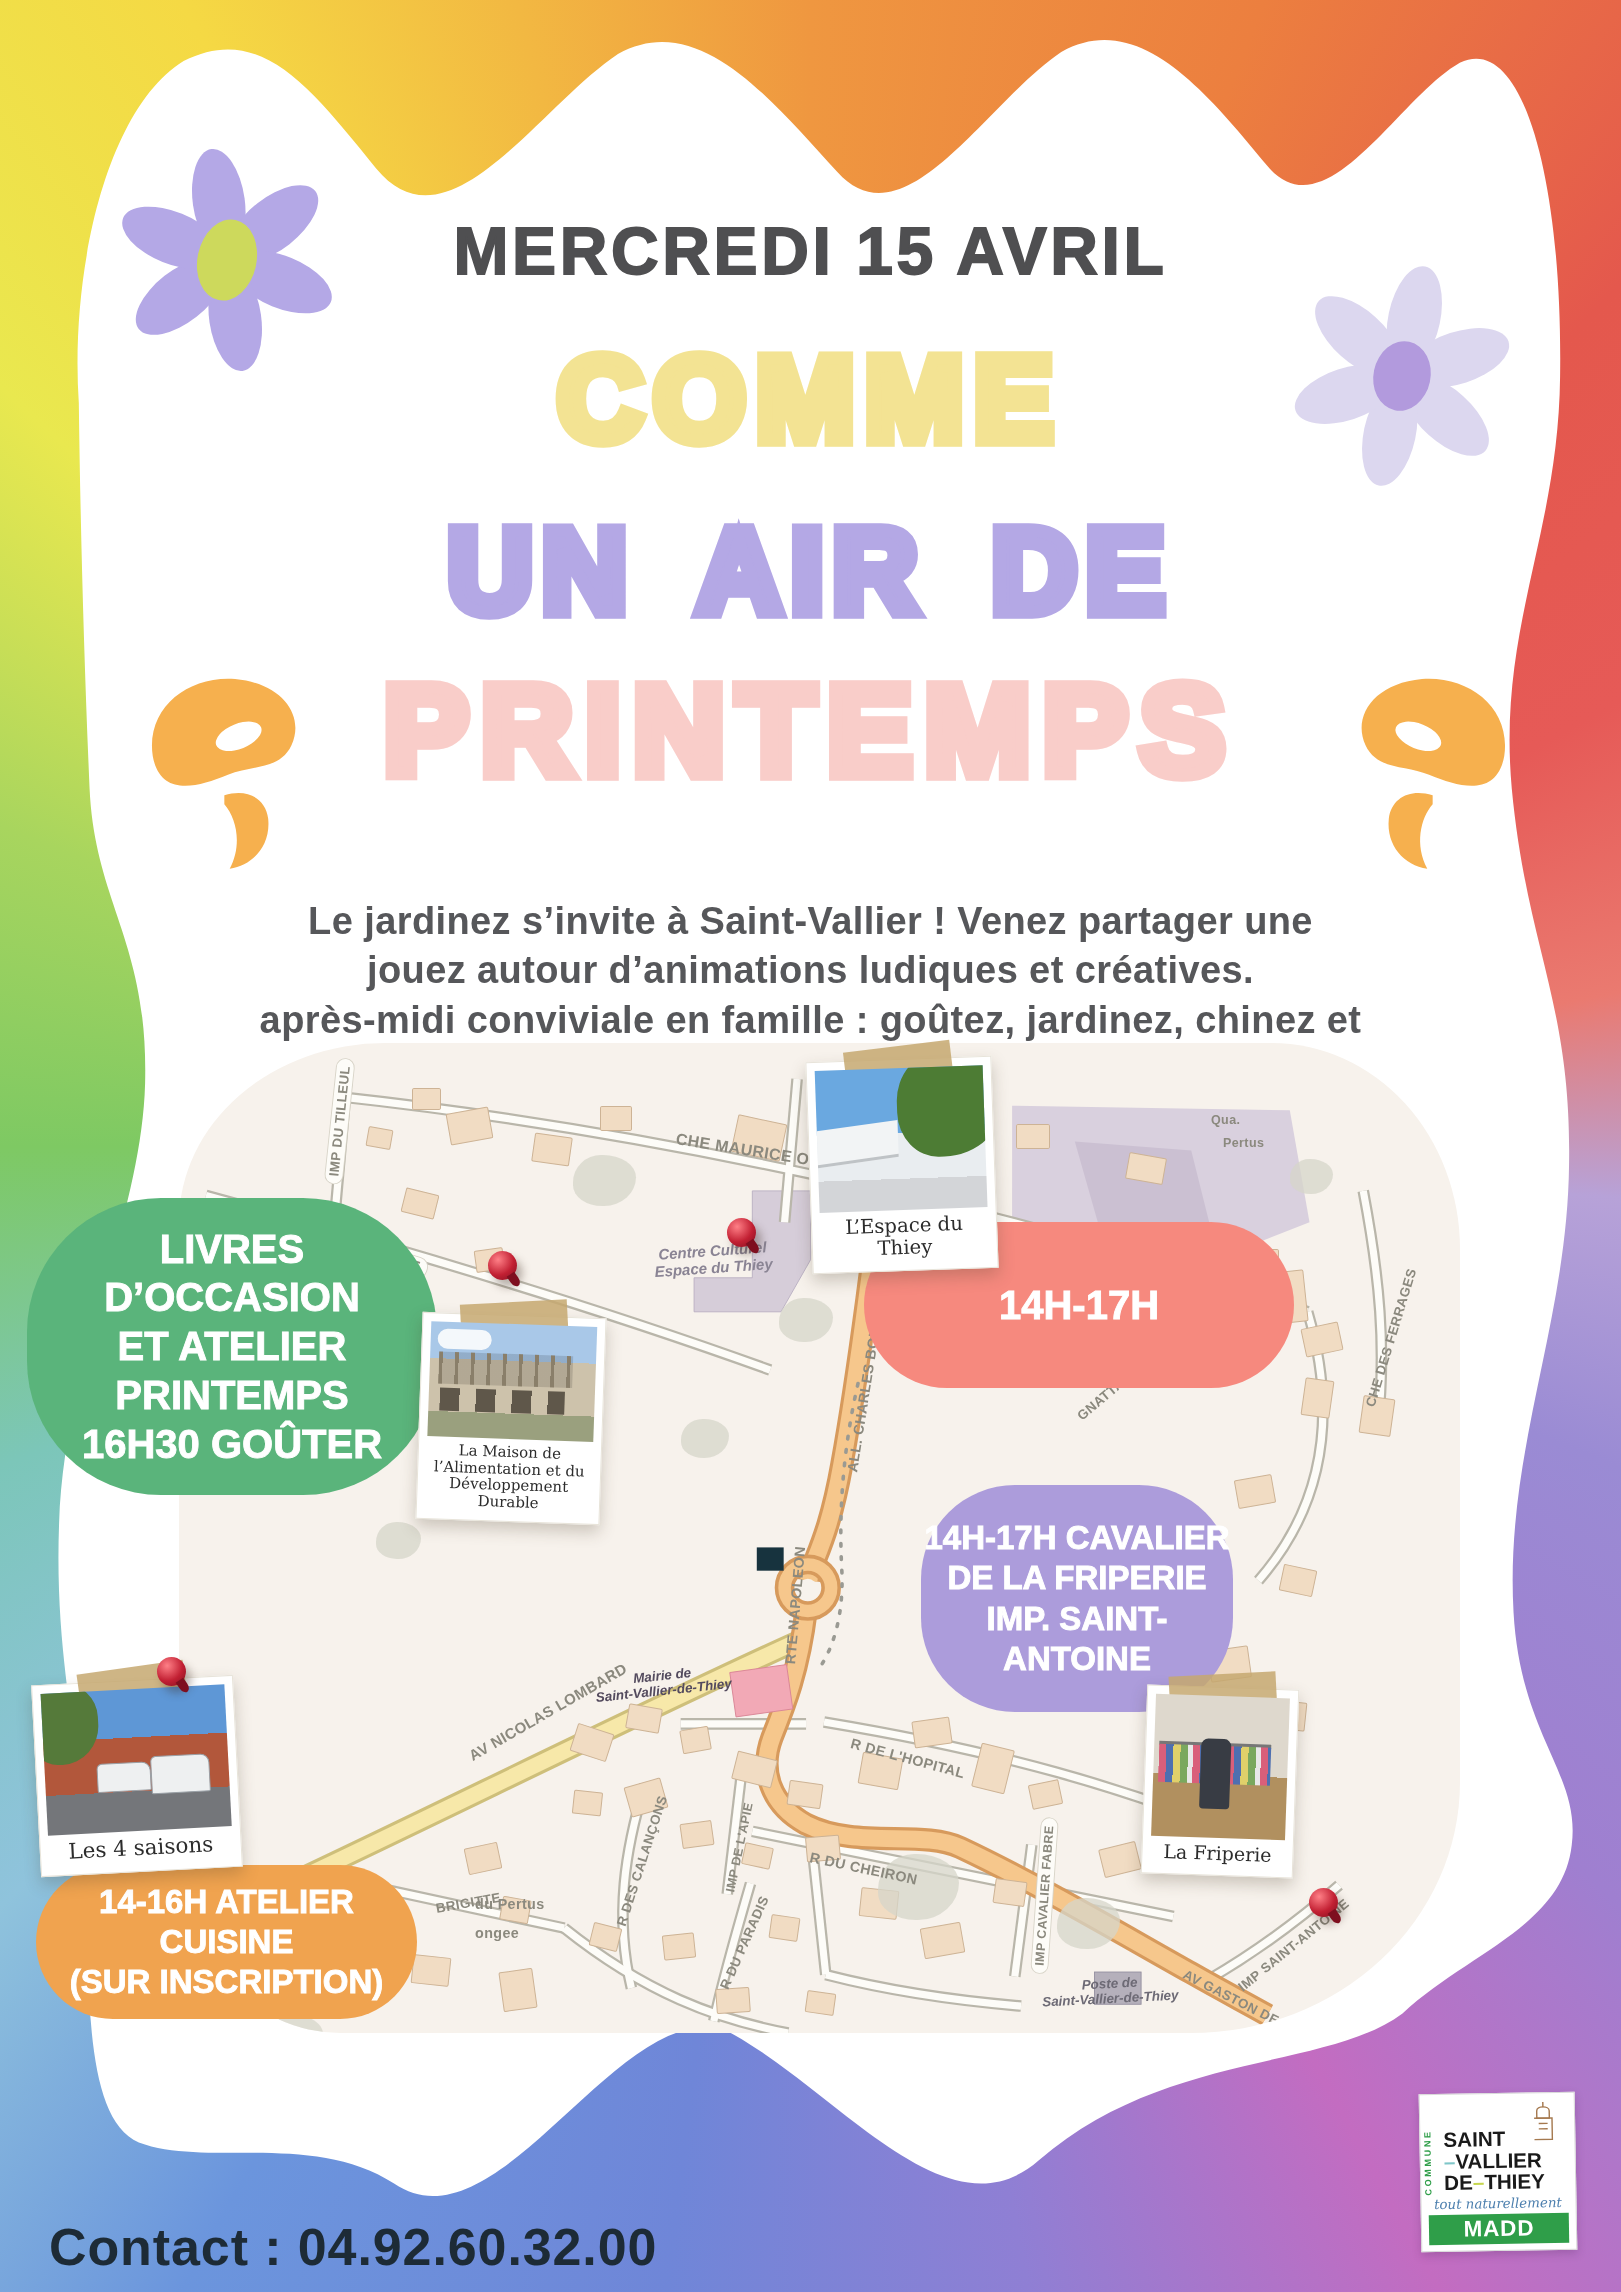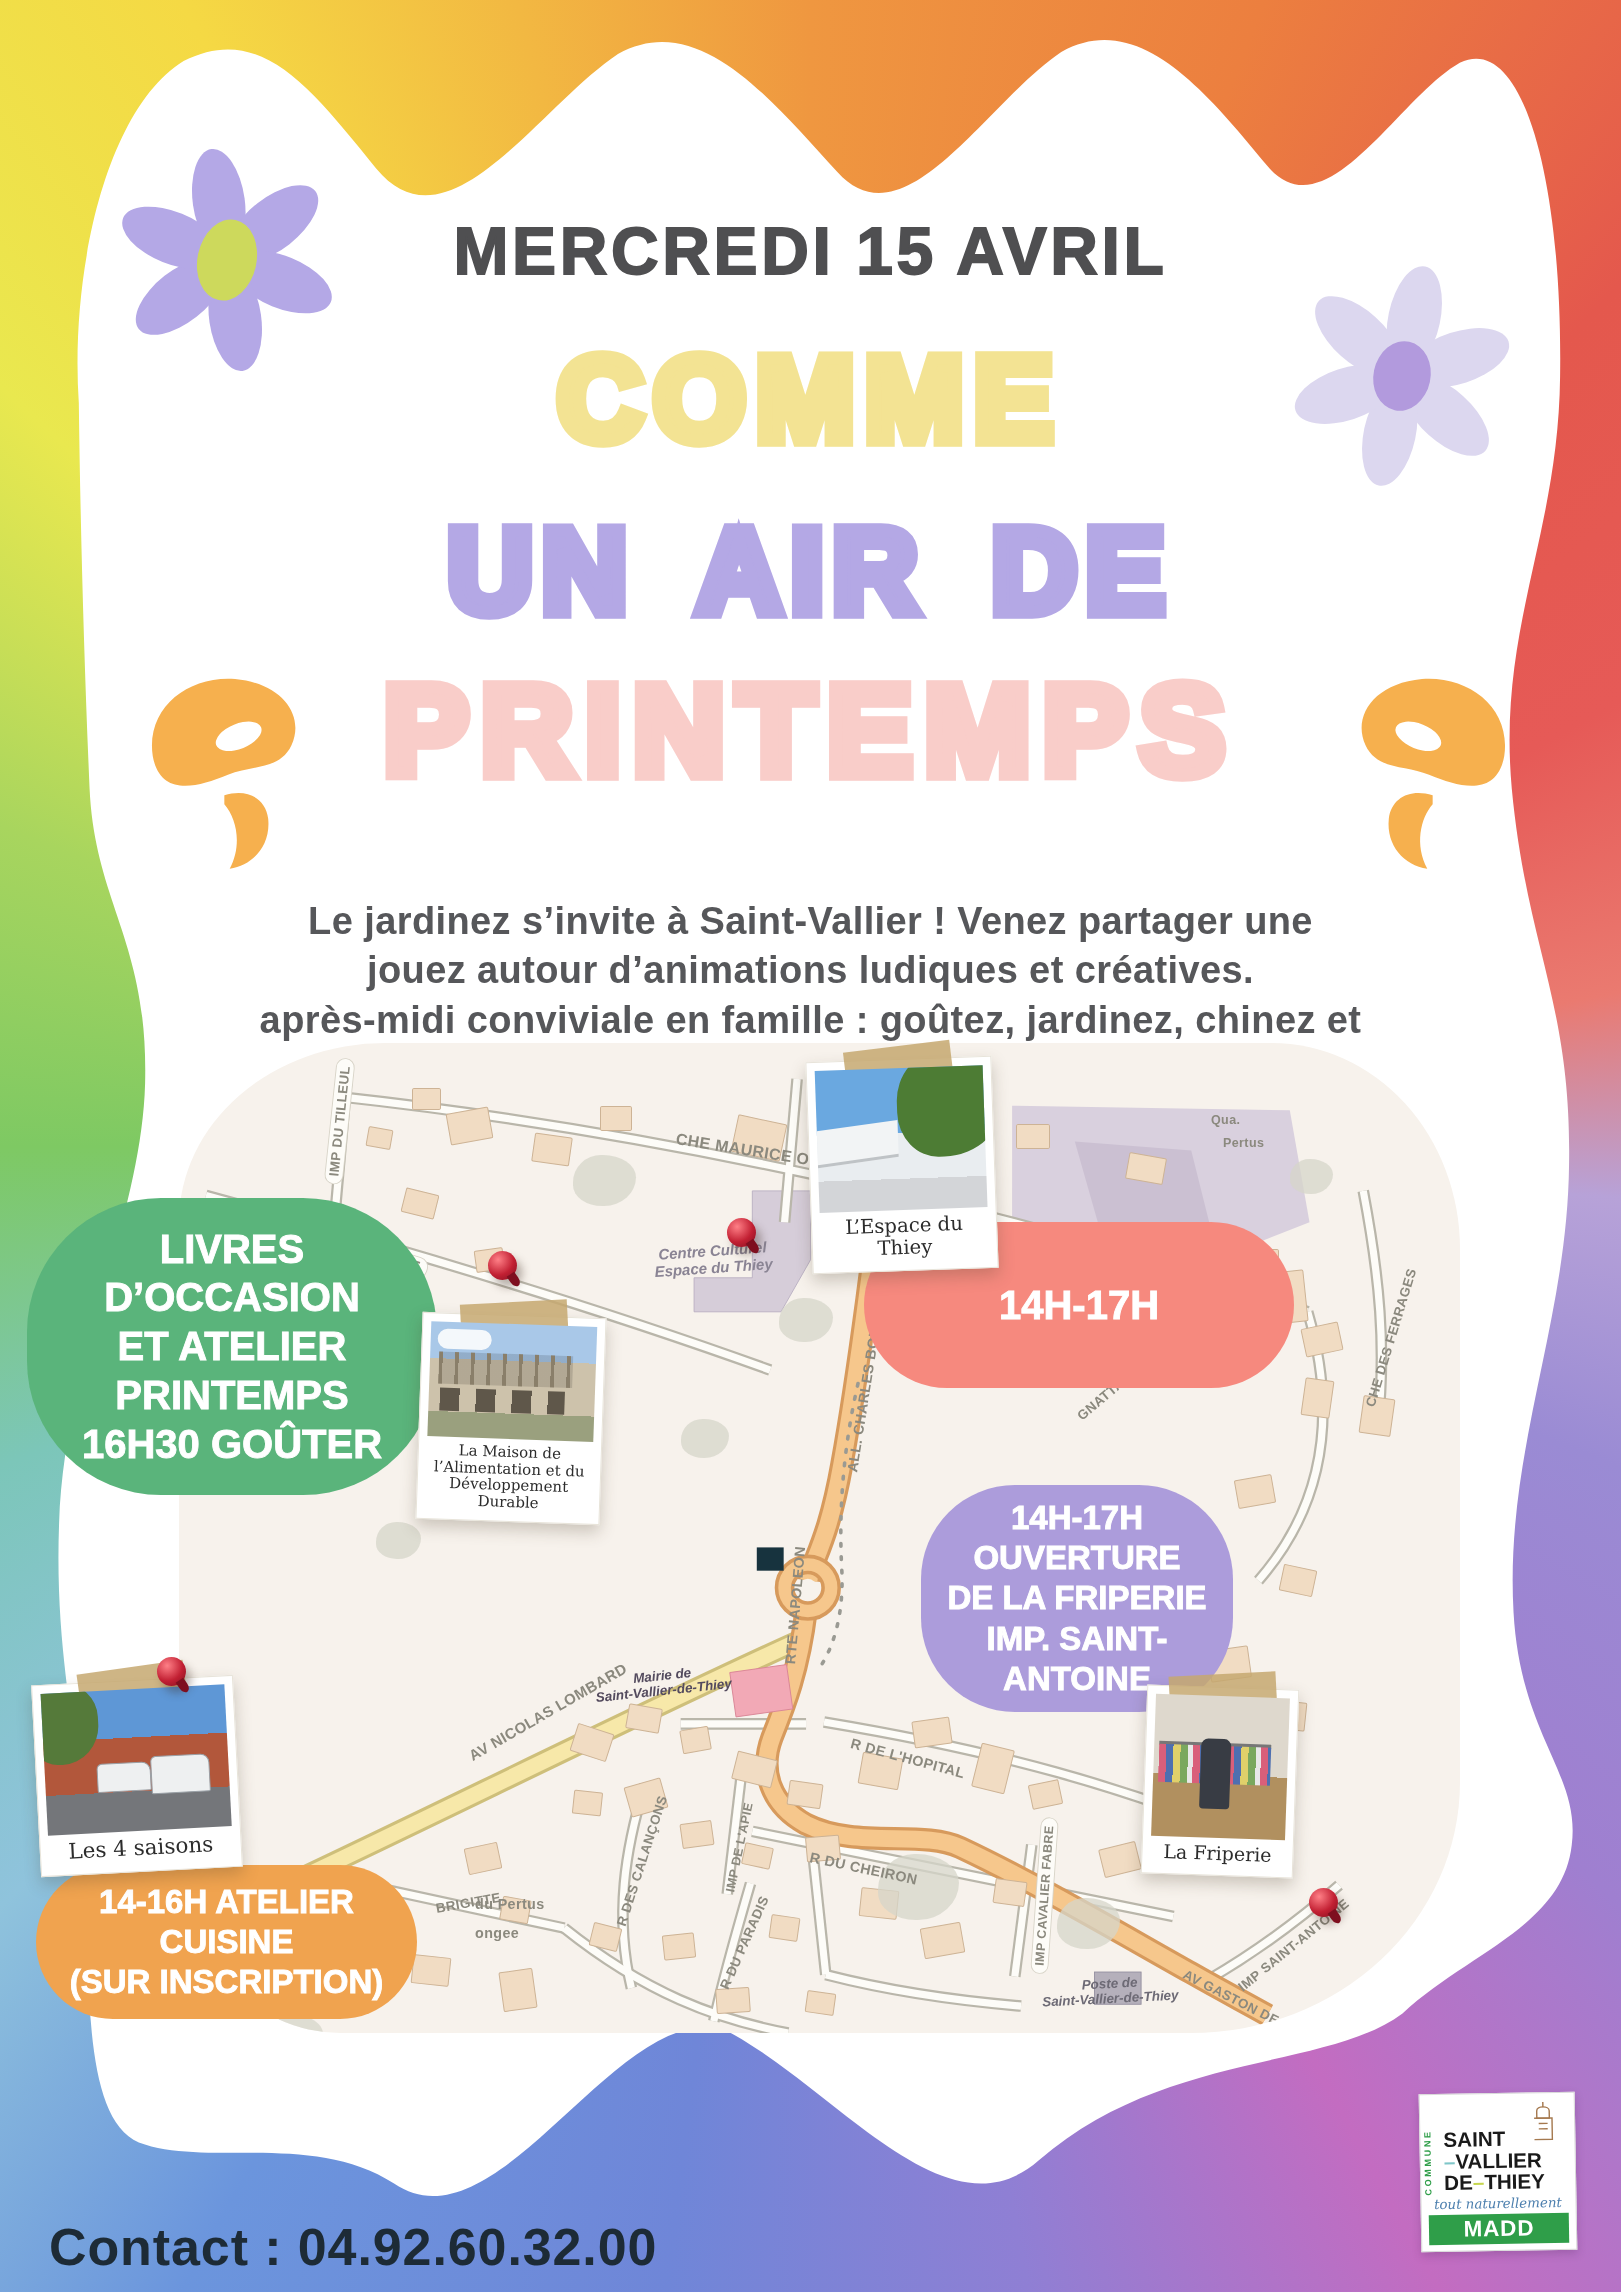--- a/index.html
+++ b/index.html
@@ -347,21 +347,21 @@
   <div class="bubble bubble--green">
       <span class="bubble-line">LIVRES D’OCCASION</span>
       <span class="bubble-line">ET ATELIER</span>
       <span class="bubble-line">PRINTEMPS</span>
       <span class="bubble-line">16H30 GOÛTER</span>
     </div>
   <div class="bubble bubble--salmon">
       <span class="bubble-line">14H-17H</span>
     </div>
   <div class="bubble bubble--purple">
-      <span class="bubble-line">14H-17H OUVERTURE</span>
+      <span class="bubble-line">14H-17H CAVALIER</span>
       <span class="bubble-line">DE LA FRIPERIE</span>
       <span class="bubble-line">IMP. SAINT-ANTOINE</span>
     </div>
   <div class="bubble bubble--orange">
       <span class="bubble-line">14-16H ATELIER CUISINE</span>
       <span class="bubble-line">(SUR INSCRIPTION)</span>
     </div>
 
   <figure class="polaroid polaroid--espace">
     <span class="tape"></span>

